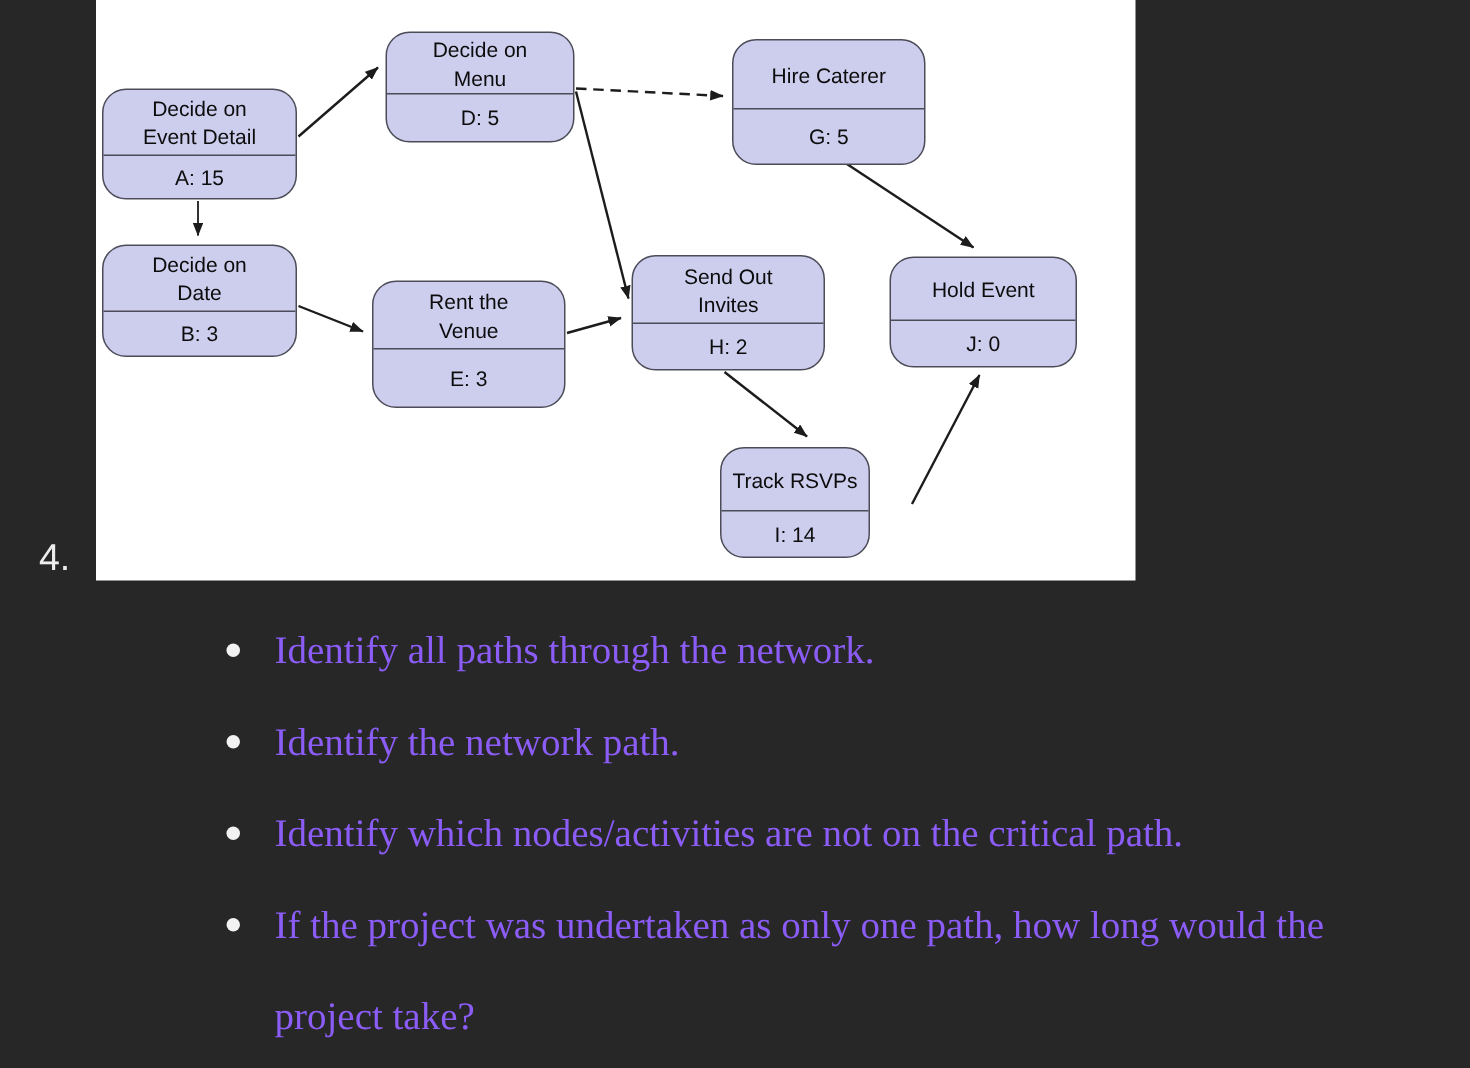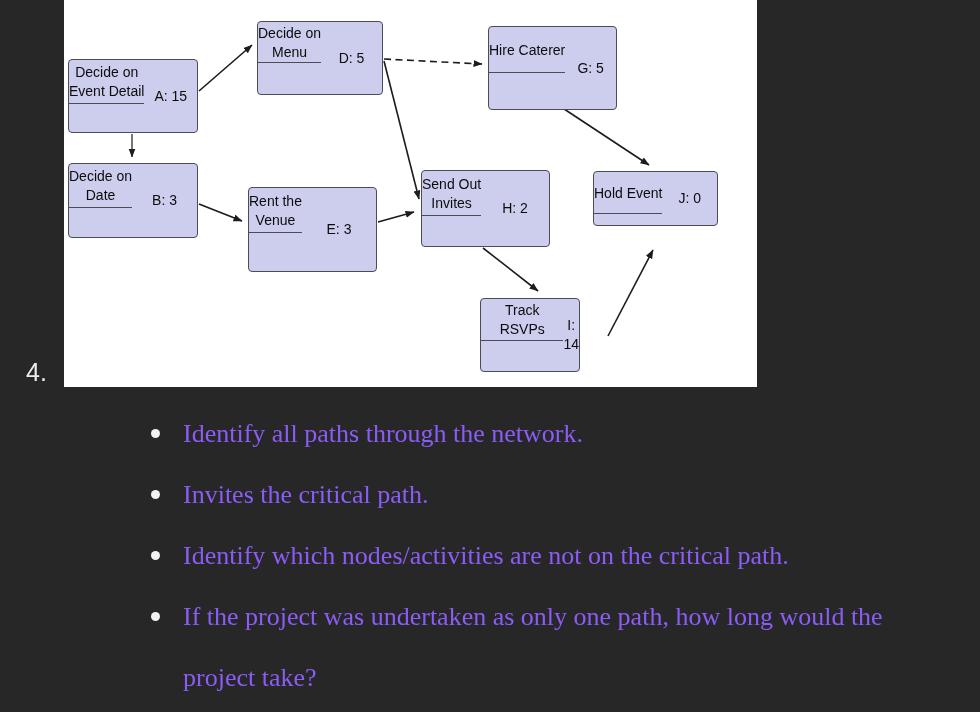--- a/index.html
+++ b/index.html
@@ -14,26 +14,26 @@
     position: absolute;
     left: 64px; top: 0; width: 693px; height: 387px;
     background: #ffffff;
   }
   .edges-svg { position: absolute; left: 0; top: 0; }
   .node {
     position: absolute;
     box-sizing: border-box;
     background: #cdcdee;
     border: 1.5px solid #4c4c59;
-    border-radius: 4px;
+    border-radius: 16px;
     color: #0c0c0c;
     font-size: 14px;
     line-height: 19px;
     display: flex;
-    flex-direction: row;
+    flex-direction: column;
     text-align: center;
   }
   .node-title {
     box-sizing: border-box;
     border-bottom: 1px solid #4c4c59;
     display: flex;
     align-items: center;
     justify-content: center;
     white-space: pre-line;
     padding-top: 1px;
@@ -125,42 +125,42 @@
 Venue</div>
     <div class="node-value">E: 3</div>
   </div>
 
   <div class="node" style="left:357px;top:170px;width:129px;height:77px">
     <div class="node-title" style="height:45px">Send Out
 Invites</div>
     <div class="node-value">H: 2</div>
   </div>
 
-  <div class="node" style="left:529px;top:171px;width:125px;height:55px">
+  <div class="node" style="left:529px;top:171px;width:125px;height:74px">
     <div class="node-title" style="height:42px">Hold Event</div>
     <div class="node-value">J: 0</div>
   </div>
 
   <div class="node" style="left:416px;top:298px;width:100px;height:74px">
     <div class="node-title" style="height:42px">Track RSVPs</div>
     <div class="node-value">I: 14</div>
   </div>
 
 </div>
 
 <div class="item-number">4.</div>
 
 <ul class="questions">
   <li>
     <span class="bullet-dot"></span>
     <span>Identify all paths through the network.</span>
   </li>
   <li>
     <span class="bullet-dot"></span>
-    <span>Invites the critical path.</span>
+    <span>Identify the network path.</span>
   </li>
   <li>
     <span class="bullet-dot"></span>
     <span>Identify which nodes/activities are not on the critical path.</span>
   </li>
   <li>
     <span class="bullet-dot"></span>
     <span>If the project was undertaken as only one path, how long would the project take?</span>
   </li>
 </ul>

